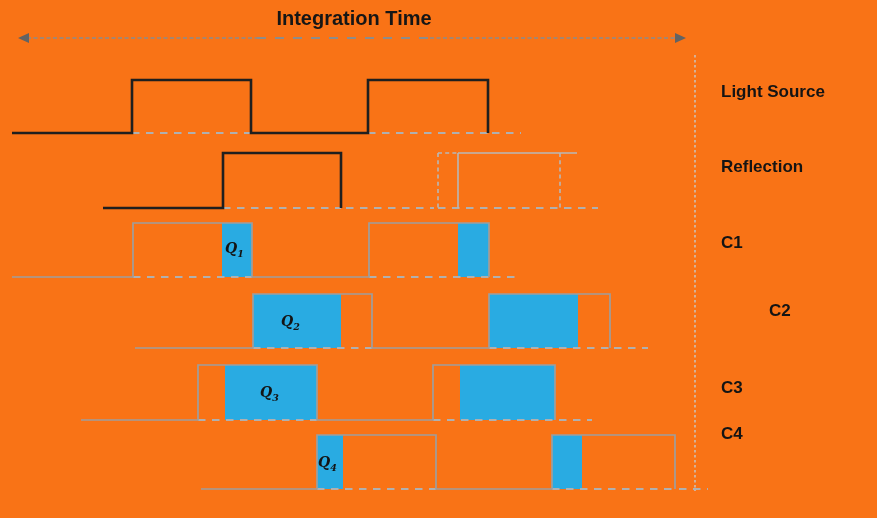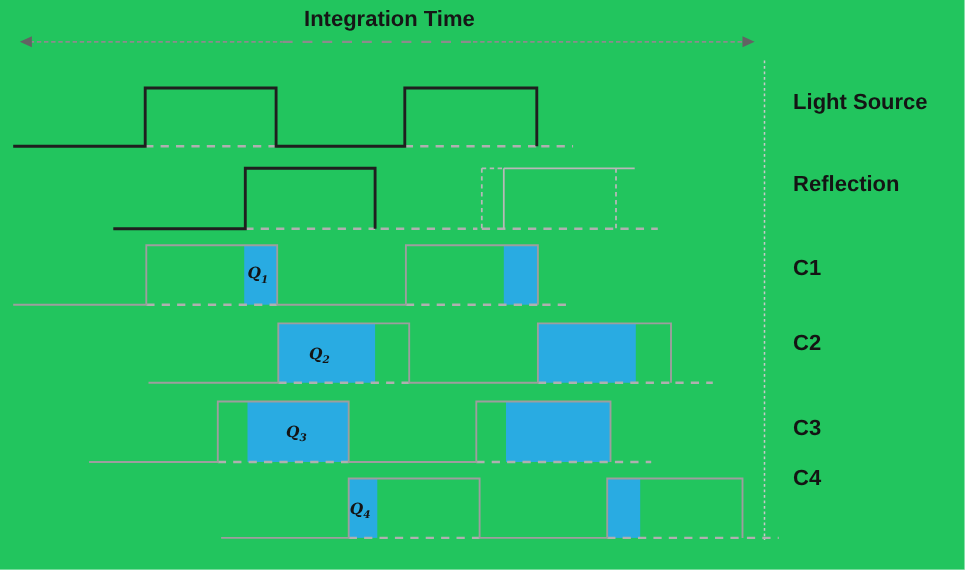--- a/index.html
+++ b/index.html
@@ -5,21 +5,21 @@
   html, body {
     margin: 0;
     padding: 0;
     background: #ffffff;
     font-family: "Liberation Sans", sans-serif;
   }
   .stage {
     position: relative;
     width: 877px;
     height: 518px;
-    background: #22c55e;
+    background: #f97316;
     overflow: hidden;
   }
   .diagram-title {
     position: absolute;
     top: 7px;
     left: 254px;
     width: 200px;
     text-align: center;
     font-size: 20px;
     font-weight: bold;
@@ -30,21 +30,21 @@
   #wave-svg {
     position: absolute;
     top: 0;
     left: 0;
     width: 877px;
     height: 518px;
   }
   .row-label {
     position: absolute;
     left: 721px;
-    font-size: 20px;
+    font-size: 17px;
     font-weight: bold;
     color: #141414;
     white-space: nowrap;
   }
 </style>
 </head>
 <body>
 
 <div class="stage">
   <div class="diagram-title">Integration Time</div>
@@ -95,16 +95,16 @@
       <line x1="27" y1="38" x2="257" y2="38" stroke="#8c8c8c" stroke-width="1.6" stroke-dasharray="4 2.5"></line>
       <line x1="430" y1="38" x2="677" y2="38" stroke="#8c8c8c" stroke-width="1.6" stroke-dasharray="4 2.5"></line>
       <line x1="257" y1="38" x2="430" y2="38" stroke="#8c8c8c" stroke-width="2" stroke-dasharray="9 9"></line>
       <polygon points="18,38 29,33 29,43" fill="#636363"></polygon>
       <polygon points="686,38 675,33 675,43" fill="#636363"></polygon>
     </svg>
 
   <div class="row-label" style="top: 82px;">Light Source</div>
   <div class="row-label" style="top: 157px;">Reflection</div>
   <div class="row-label" style="top: 233px; text-align: center;">C1</div>
-  <div class="row-label" style="top: 301px;">C2</div>
+  <div class="row-label" style="top: 301px; margin-left: 48px;">C2</div>
   <div class="row-label" style="top: 378px;">C3</div>
   <div class="row-label" style="top: 424px;">C4</div>
 </div>
 
 </body></html>

